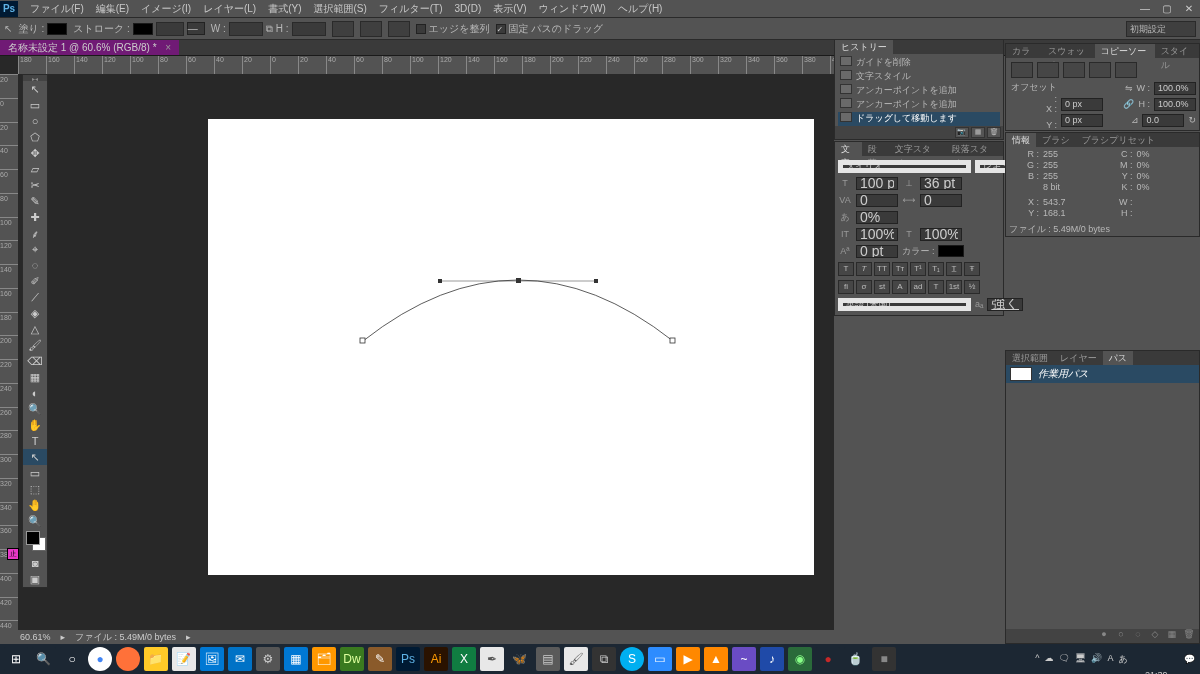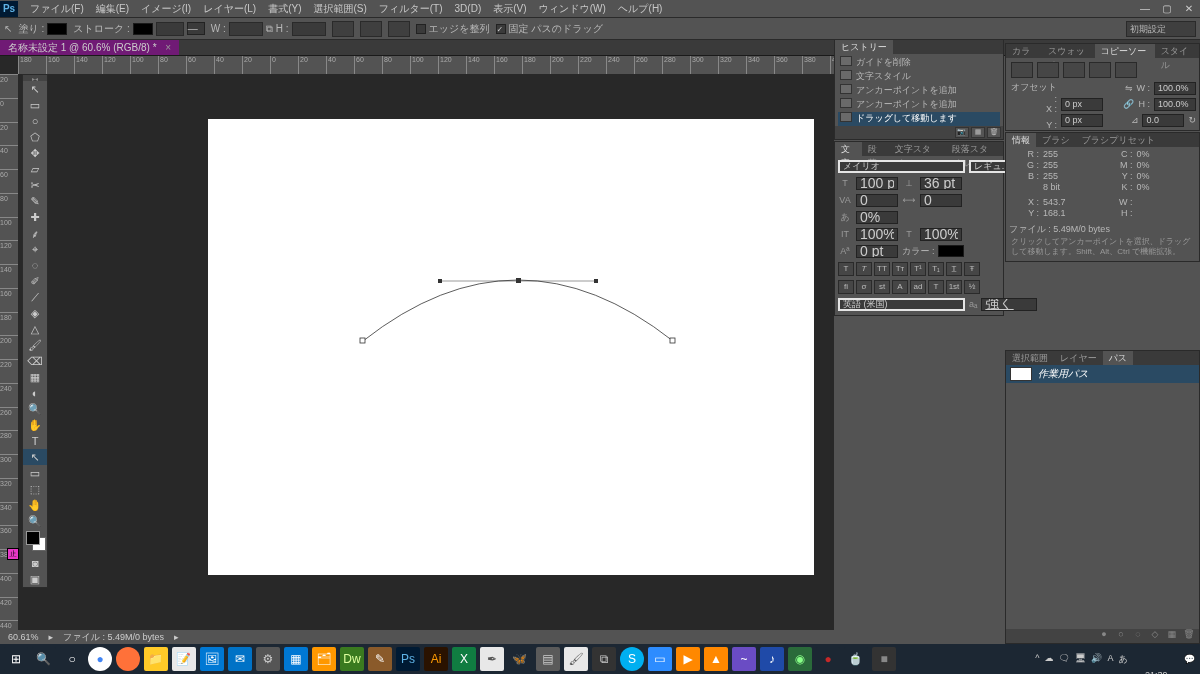--- a/index.html
+++ b/index.html
@@ -122,21 +122,21 @@
   position: absolute;
   left: 190px; top: 45px;
   width: 606px; height: 456px;
   background: #fff;
 }
 .canvas svg { position:absolute; top:0; left:0; }
 
 .status-bar {
   position: absolute;
   bottom: 30px;
-  left: 4px;
+  left: 16px;
   width: 834px;
   height: 14px;
   background: #535353;
   font-size: 9px;
   color: #ccc;
   display: flex;
   align-items: center;
   padding: 0 4px;
   gap: 10px;
 }
@@ -157,21 +157,21 @@
 .panel-tabs .ptab { padding: 0 6px; line-height: 14px; color: #999; }
 .panel-tabs .ptab.active { background: #535353; color: #ddd; }
 .panel-body { padding: 2px 3px; font-size: 9px; }
 .hist-row { height: 14px; display:flex; gap:4px; padding:0 2px; }
 .hist-row .hicon { width:12px; height:10px; background:#6a6a6a; border:1px solid #333; }
 .hist-row.sel { background: #2a4a63; color:#fff; }
 .panel-tiny-row { display:flex; justify-content:flex-end; gap:2px; padding: 1px 2px; background:#434343; }
 .panel-tiny-row span { width:14px; height:11px; background:#555; border:1px solid #333; font-size:7px; text-align:center; }
 
 .char-panel .crow { display:flex; align-items:center; gap:4px; height:16px; margin-bottom:1px; }
-.char-panel .cinput { flex:1; height:13px; background:#3a3a3a; border:2px solid #e5e5e5; color:#ccc; font-size:9px; padding:0 3px; }
+.char-panel .cinput { flex:1; height:13px; background:#3a3a3a; border:5px solid #e5e5e5; color:#ccc; font-size:9px; padding:0 3px; }
 .char-panel .cnum { width:42px; height:13px; background:#3a3a3a; border:1px solid #222; color:#ccc; font-size:14px; padding:0 3px; }
 .char-panel .cicon { width:14px; text-align:center; color:#999; font-size:9px; }
 .tt-row { display:flex; gap:2px; padding:2px 0; }
 .tt-row span { width:16px; height:14px; background:#464646; border:1px solid #2a2a2a; font-size:8px; text-align:center; line-height:12px; color:#bbb; }
 
 .info-panel .irow { display:flex; font-size:9px; height:11px; }
 .info-panel .ilabel { width:34px; text-align:right; padding-right:4px; }
 .info-panel .ival { width:45px; }
 .info-hint { font-size:8px; color:#999; padding:3px 2px; line-height:1.2; }
 
@@ -477,21 +477,21 @@
         <span>st</span>
         <span>A</span>
         <span>ad</span>
         <span>T</span>
         <span>1st</span>
         <span>½</span>
       </div>
       <div class="crow">
         <input class="cinput" value="英語 (米国)" style="">
         <span class="cicon">aₐ</span>
-        <input class="cnum" style="width: 56px; text-decoration: underline;" value="強く">
+        <input class="cnum" style="width: 36px; text-decoration: underline;" value="強く">
       </div>
     </div>
   </div>
 </div>
 
 <div class="panel-stack2">
 
   <div class="panel">
     <div class="panel-tabs" id="right-tabs1">
         <div class="ptab">カラー</div>
@@ -596,21 +596,20 @@
             </div>
           <div class="irow">
               <span class="ilabel">H :</span>
               <span class="ival"></span>
             </div>
         </div>
       </div>
       <div class="irow" style="margin-top:4px">
           <span>ファイル : 5.49M/0 bytes</span>
         </div>
-      <div class="info-hint">クリックしてアンカーポイントを選択、ドラッグして移動します。Shift、Alt、Ctrl で機能拡張。</div>
     </div>
   </div>
 </div>
 
 <div class="layers-panel">
   <div class="panel-tabs" id="paths-tabs">
       <div class="ptab">選択範囲</div>
       <div class="ptab">レイヤー</div>
       <div class="ptab active">パス</div>
     </div>

